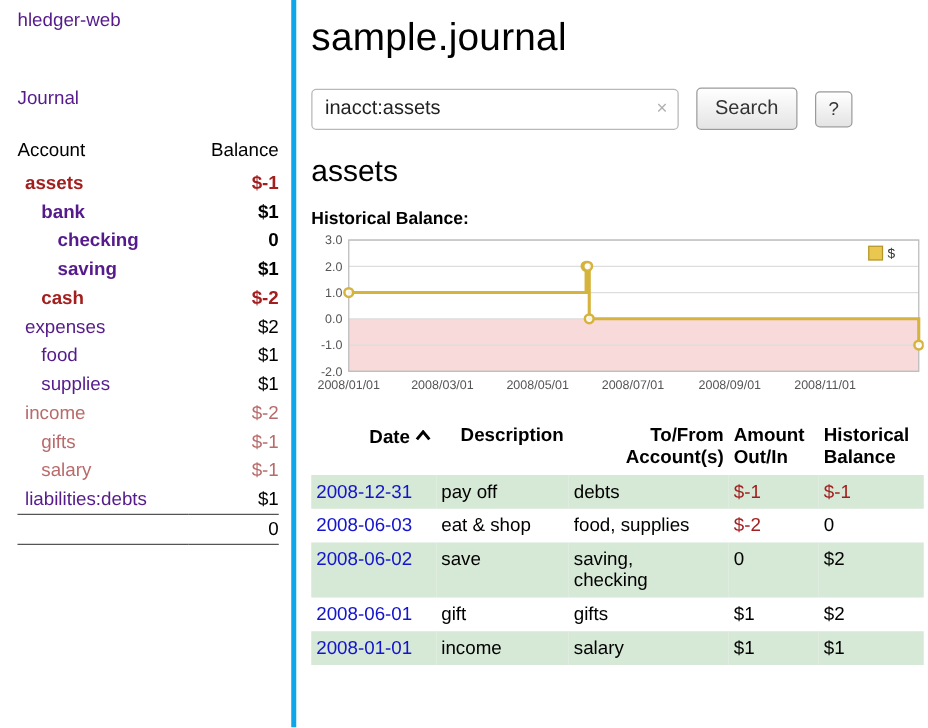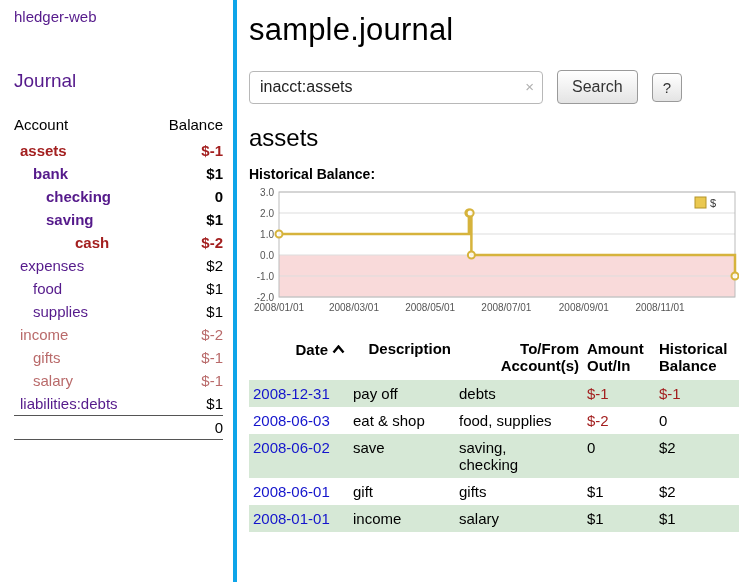--- a/index.html
+++ b/index.html
@@ -14,21 +14,21 @@
 
   .layout { display: flex; height: 100%; }
 
   
   .sidebar {
     width: 237px; flex: 0 0 237px;
     border-right: 4px solid #0ea5e9;
     padding: 8px 10px 0 14px;
   }
   .brand { color: #551a8b; font-size: 15px; display: inline-block; }
-  .journal-link { color: #551a8b; font-size: 19px; display: inline-block; margin-top: 44px; }
+  .journal-link { color: #551a8b; font-size: 15px; display: inline-block; margin-top: 44px; }
   table.accounts { width: 100%; border-collapse: collapse; margin-top: 20px; font-size: 15px; }
   table.accounts th { font-weight: normal; text-align: left; padding: 4px 0 6px 0; }
   table.accounts th.bal-h { text-align: right; }
   table.accounts td { padding: 3px 0; }
   table.accounts td.bal { text-align: right; }
   table.accounts tr.bold, table.accounts tr.bold a { font-weight: bold; }
   .purple { color: #551a8b; }
   .negative { color: #a31f1f; }
   .negative-light { color: #b96a6a; }
   table.accounts tr.total td {
@@ -100,21 +100,21 @@
           </tr>
           <tr class="bold">
             <td style="padding-left: 32px;"><a href="#" class="purple">checking</a></td>
             <td class="bal">0</td>
           </tr>
           <tr class="bold">
             <td style="padding-left: 32px;"><a href="#" class="purple">saving</a></td>
             <td class="bal">$1</td>
           </tr>
           <tr class="bold">
-            <td style="padding-left: 19px; text-align: center;"><a href="#" class="negative">cash</a></td>
+            <td style="padding-left: 19px;"><a href="#" class="negative">cash</a></td>
             <td class="bal negative">$-2</td>
           </tr>
           <tr>
             <td style="padding-left: 6px;"><a href="#" class="purple">expenses</a></td>
             <td class="bal">$2</td>
           </tr>
           <tr>
             <td style="padding-left: 19px;"><a href="#" class="purple">food</a></td>
             <td class="bal">$1</td>
           </tr>

